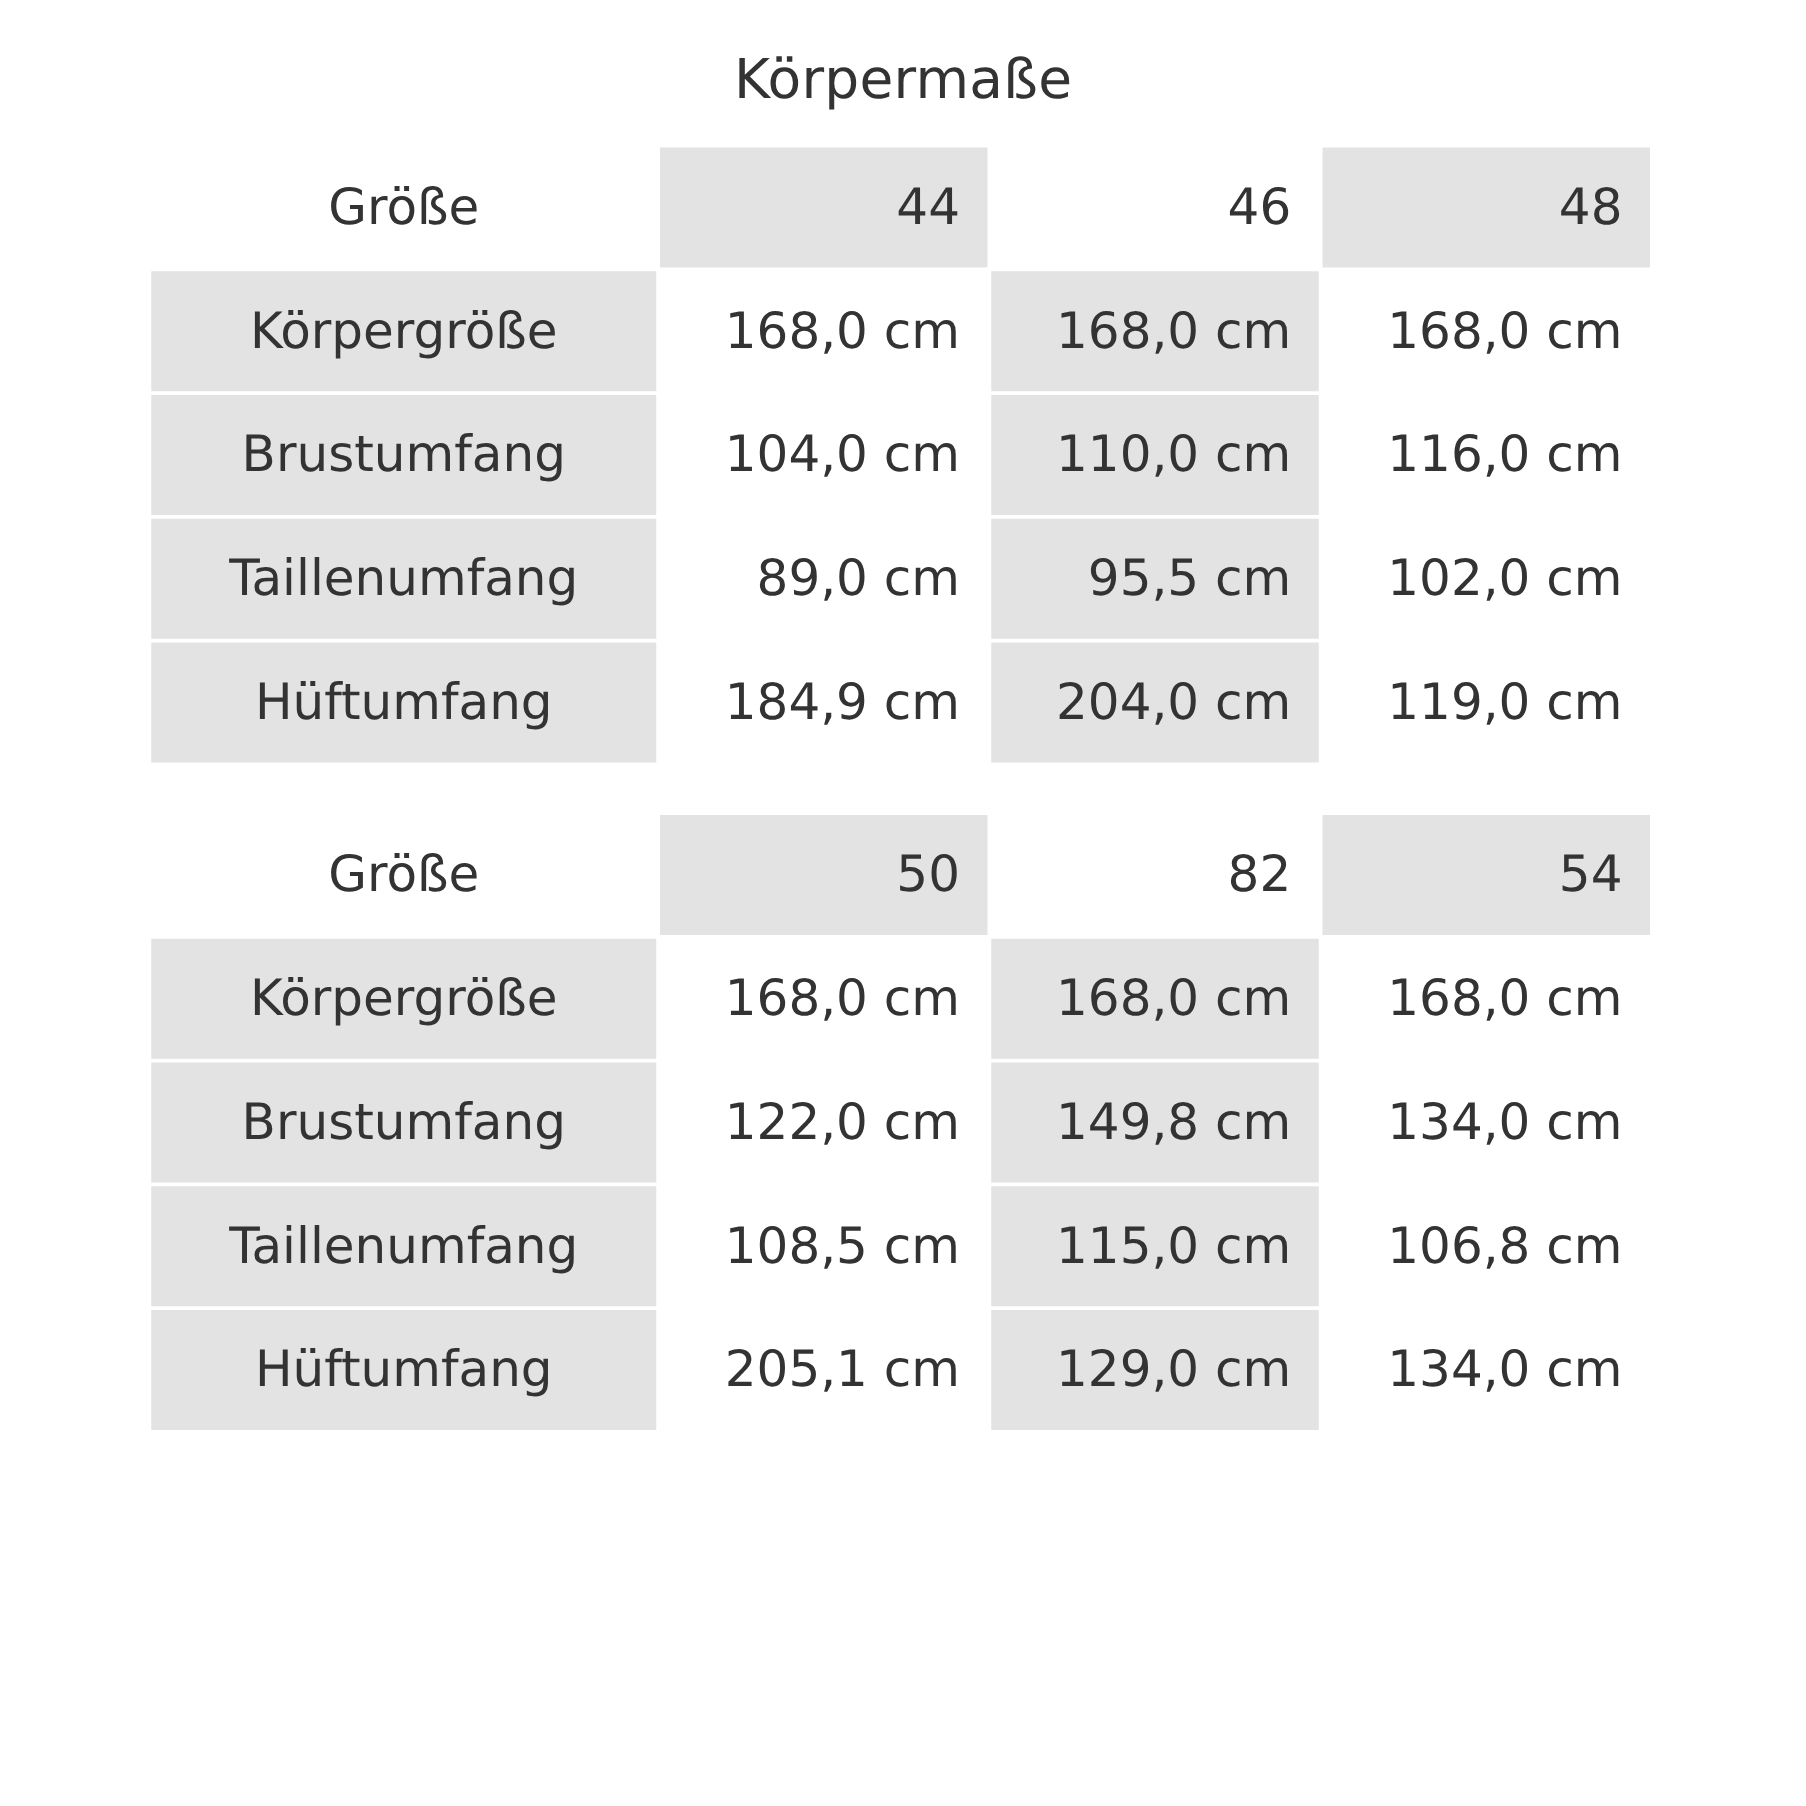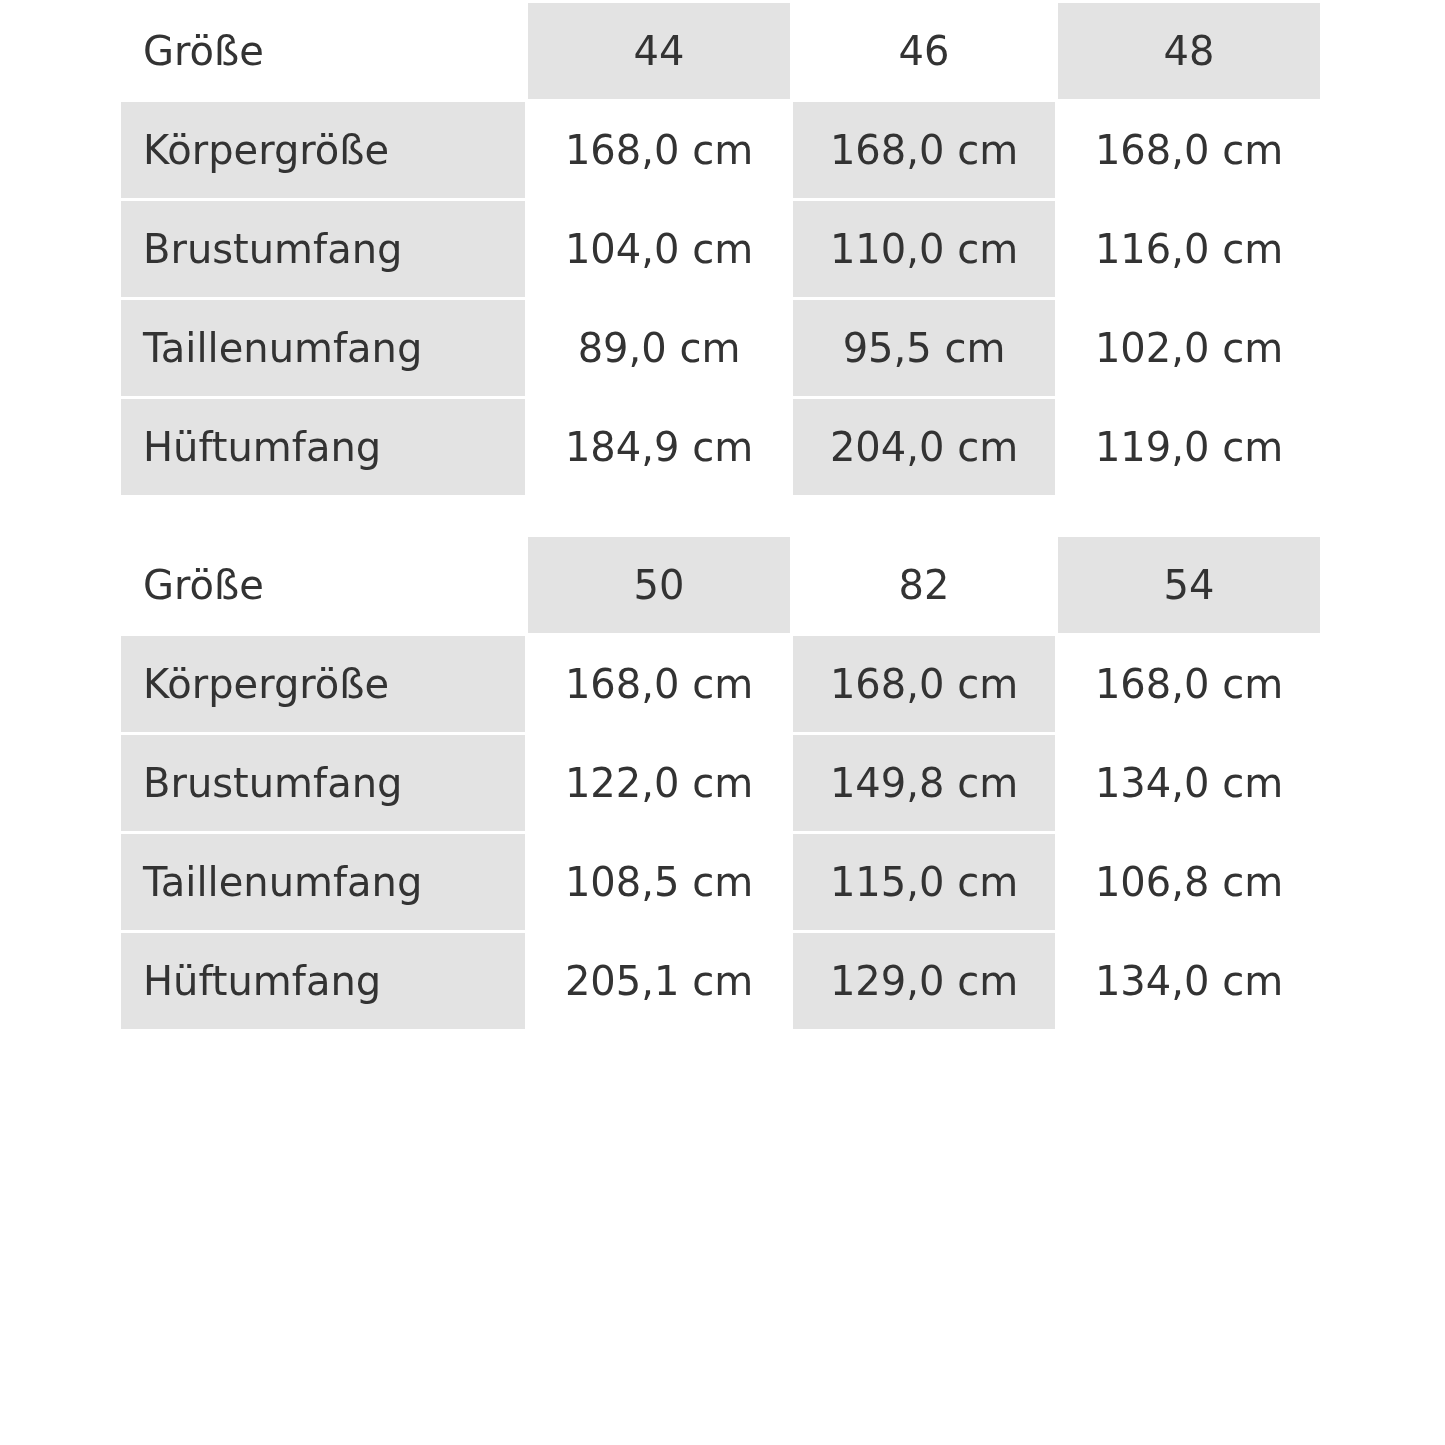--- a/index.html
+++ b/index.html
@@ -42,42 +42,43 @@
   table.sizetable td {
     height: 96px;
     font-size: 40px;
     font-weight: 400;
     color: #333333;
     vertical-align: middle;
     padding: 0 22px;
     box-sizing: border-box;
   }
   td.label {
-    text-align: left;
+    text-align: center;
     width: 404px;
   }
   td.val {
-    text-align: center;
+    text-align: right;
     width: 262px;
   }
   .shade {
     background: #e3e3e3;
   }
   .plain {
     background: #ffffff;
   }
   .gap {
     height: 36px;
   }
 </style>
 </head>
 <body>
 
 <div class="page">
 
+  <div class="title">Körpermaße</div>
 
   <div class="tables">
 
     <table class="sizetable">
       <tbody>
         <tr>
           <td class="label plain">Größe</td>
           <td class="val shade">44</td>
           <td class="val plain">46</td>
           <td class="val shade">48</td>

